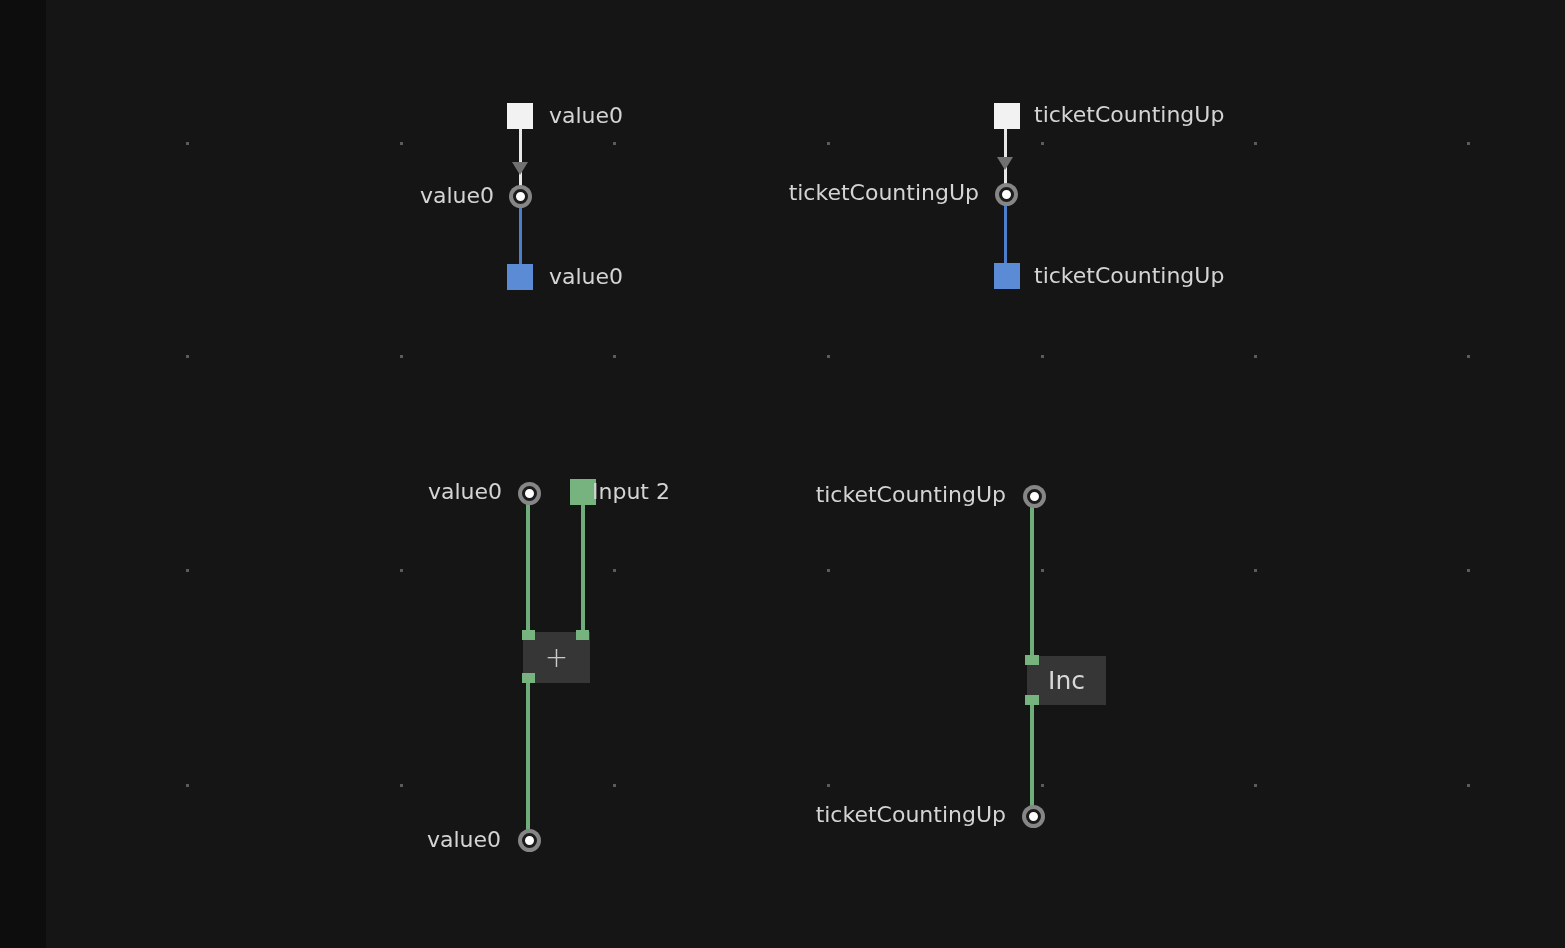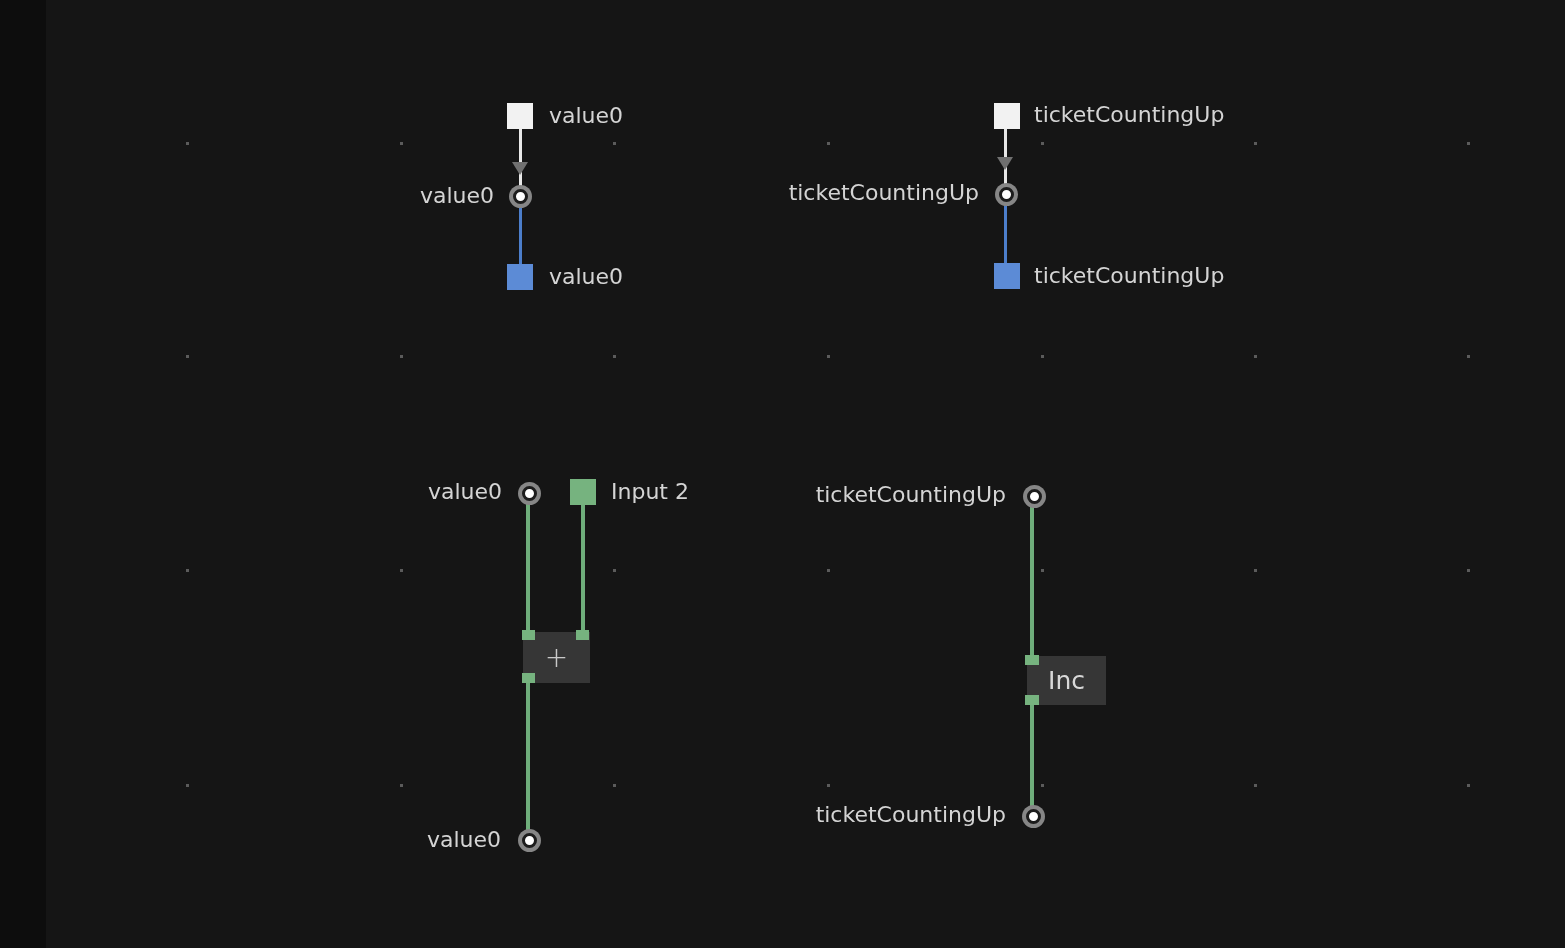--- a/index.html
+++ b/index.html
@@ -73,21 +73,21 @@
     <div class="port blue" style="left:948px;top:263px"></div>
     <div class="label" style="left:988px;top:263px">ticketCountingUp</div>
   </div>
 
   <div>
     <div class="pad" style="left:472px;top:482px">
       <div class="pad-core"></div>
     </div>
     <div class="label" style="right:1109px;top:479px">value0</div>
     <div class="port green" style="left:524px;top:479px"></div>
-    <div class="label" style="left:565px;top:479px">Input 2</div>
+    <div class="label" style="left:546px;top:479px">Input 2</div>
     <div class="wire g" style="left:480px;top:504px;height:128px"></div>
     <div class="wire g" style="left:535px;top:504px;height:128px"></div>
     <div class="nodebox" style="left:477px;top:632px;width:67px;height:51px">
       <span class="op-plus">+</span>
     </div>
     <div class="connector" style="left:476px;top:630px;width:13px;height:10px"></div>
     <div class="connector" style="left:530px;top:630px;width:13px;height:10px"></div>
     <div class="connector" style="left:476px;top:673px;width:13px;height:10px"></div>
     <div class="wire g" style="left:480px;top:682px;height:148px"></div>
     <div class="pad" style="left:472px;top:829px">

